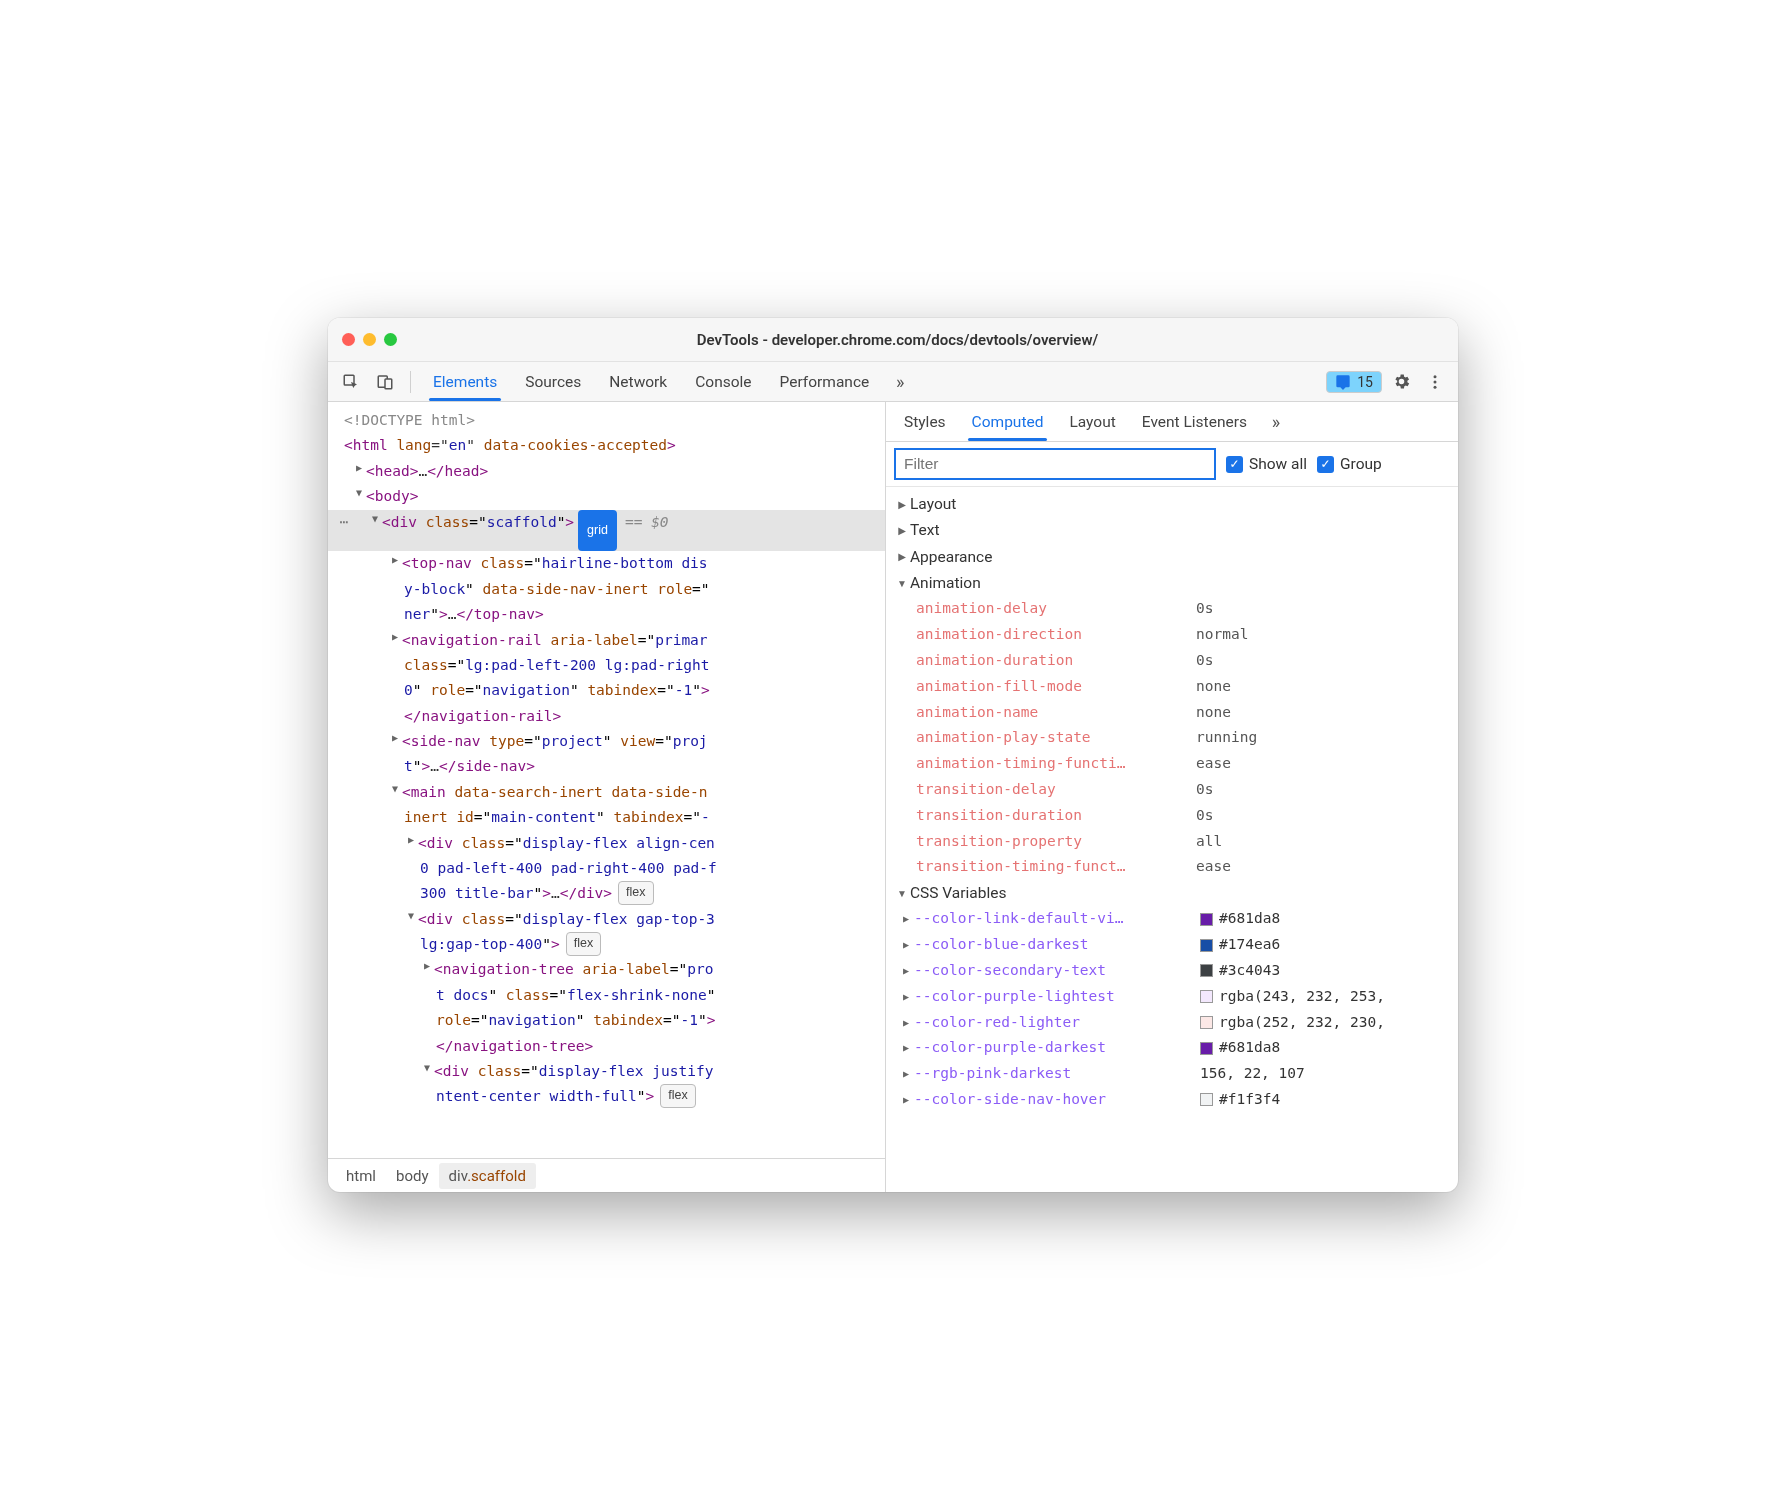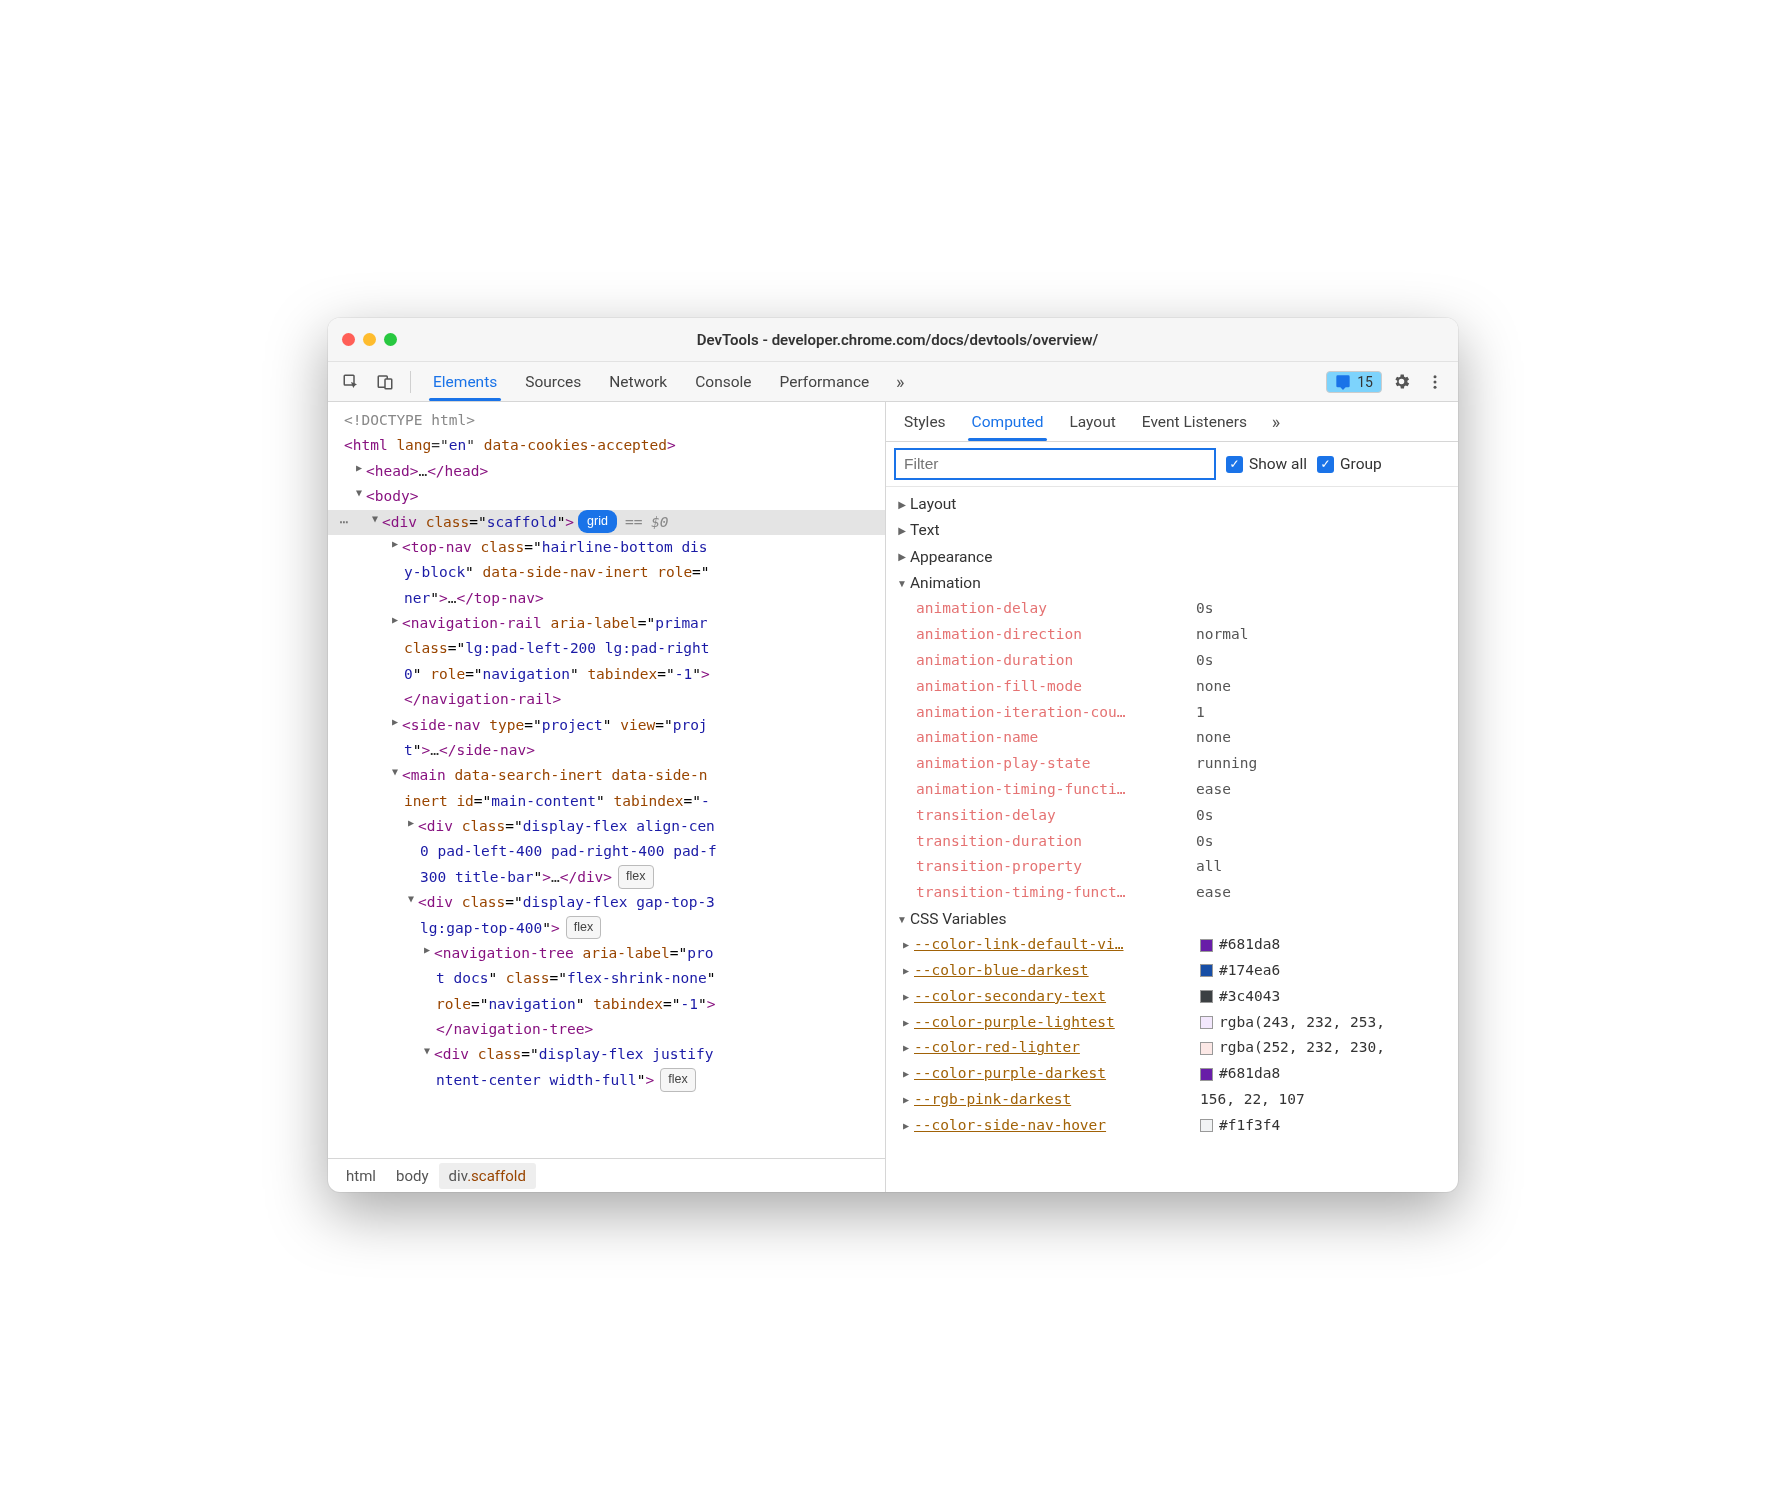--- a/index.html
+++ b/index.html
@@ -50,42 +50,42 @@
   .dom-line{padding:0 8px;white-space:nowrap;display:flex;align-items:flex-start;}
   .dom-line.selected{background:#e4e4e4;}
   .tw{display:inline-flex;width:14px;color:#666;font-size:10px;justify-content:center;cursor:pointer;}
   .ind{display:inline-block;}
   .tag{color:#881280;}
   .attr{color:#994500;}
   .val{color:#1a1aa6;}
   .txt{color:#303030;}
   .cmt{color:#888;}
   .sel-dollar{color:#888;font-style:italic;margin-left:8px;}
-  .badge-pill{background:#1a73e8;color:#fff;border-radius:9px;padding:1px 9px;font-size:12.5px;margin-left:4px;font-family:-apple-system,sans-serif;}
+  .badge-pill{background:#1a73e8;color:#fff;border-radius:4px;padding:10px 9px;font-size:12.5px;margin-left:4px;font-family:-apple-system,sans-serif;}
   .badge-outline{border:1px solid #bbb;border-radius:4px;padding:0 7px;font-size:12.5px;color:#444;margin-left:6px;font-family:-apple-system,sans-serif;background:#f6f6f6;}
   .more-dots{color:#777;width:16px;text-align:center;}
   .breadcrumb{border-top:1px solid #d6d6d6;height:34px;display:flex;align-items:center;padding:7px 8px;font-size:15px;color:#555;}
   .bc-item{padding:4px 10px;cursor:pointer;}
   .bc-item.sel{background:#eee;border-radius:3px;}
   .bc-item .cls{color:#994500;}
   .right-panel{width:572px;display:flex;flex-direction:column;}
   .rp-tabs{height:40px;display:flex;align-items:center;padding:0 6px;border-bottom:1px solid #d6d6d6;gap:2px;}
   .rp-filter{display:flex;align-items:center;gap:10px;padding:6px 8px;border-bottom:1px solid #e6e6e6;}
   .rp-filter input{flex:0 0 322px;border:2px solid #1a73e8;outline:none;font-size:15.5px;padding:4px 8px;height:32px;}
   .cb-wrap{display:flex;align-items:center;gap:6px;font-size:15.5px;color:#333;}
   .cb{width:17px;height:17px;border-radius:3px;background:#1a73e8;display:flex;align-items:center;justify-content:center;color:#fff;font-size:12px;}
   .computed{flex:1;overflow:auto;padding:4px 0;font-size:15.5px;}
   .group-hdr{display:flex;align-items:center;padding:0 8px;color:#333;cursor:pointer;line-height:1.7;}
   .group-hdr .tw{width:16px;}
   .prop-row{display:flex;padding:0 8px 0 30px;font-family:"SF Mono",Menlo,monospace;font-size:14.5px;line-height:1.78;}
   .prop-name{width:280px;color:#e57373;white-space:nowrap;overflow:hidden;text-overflow:ellipsis;}
   .prop-val{color:#555;display:flex;align-items:center;gap:6px;}
   .var-row{display:flex;align-items:center;padding:0 8px 0 12px;font-family:"SF Mono",Menlo,monospace;font-size:14.5px;line-height:1.78;}
   .var-row .tw{width:16px;}
-  .var-name{width:286px;color:#a16207;white-space:nowrap;overflow:hidden;text-overflow:ellipsis;text-decoration:underline;}
+  .var-name{width:286px;color:#8b5cf6;white-space:nowrap;overflow:hidden;text-overflow:ellipsis;}
   .var-val{color:#333;display:flex;align-items:center;gap:6px;font-family:"SF Mono",Menlo,monospace;}
   .swatch{width:13px;height:13px;border:1px solid #999;display:inline-block;}
 </style>
 </head>
 <body>
 
 <div class="window">
 
   <div class="titlebar">
     <div class="traffic-lights">
@@ -321,24 +321,20 @@
             </div>
             <div class="prop-row">
               <span class="prop-name">animation-duration</span>
               <span class="prop-val">0s</span>
             </div>
             <div class="prop-row">
               <span class="prop-name">animation-fill-mode</span>
               <span class="prop-val">none</span>
             </div>
             <div class="prop-row">
-              <span class="prop-name">animation-iteration-cou…</span>
-              <span class="prop-val">1</span>
-            </div>
-            <div class="prop-row">
               <span class="prop-name">animation-name</span>
               <span class="prop-val">none</span>
             </div>
             <div class="prop-row">
               <span class="prop-name">animation-play-state</span>
               <span class="prop-val">running</span>
             </div>
             <div class="prop-row">
               <span class="prop-name">animation-timing-functi…</span>
               <span class="prop-val">ease</span>

